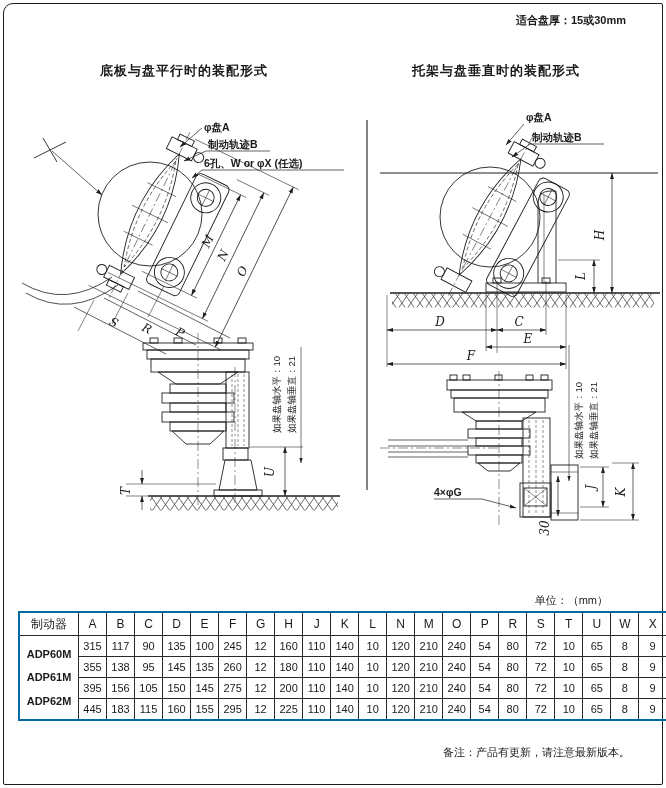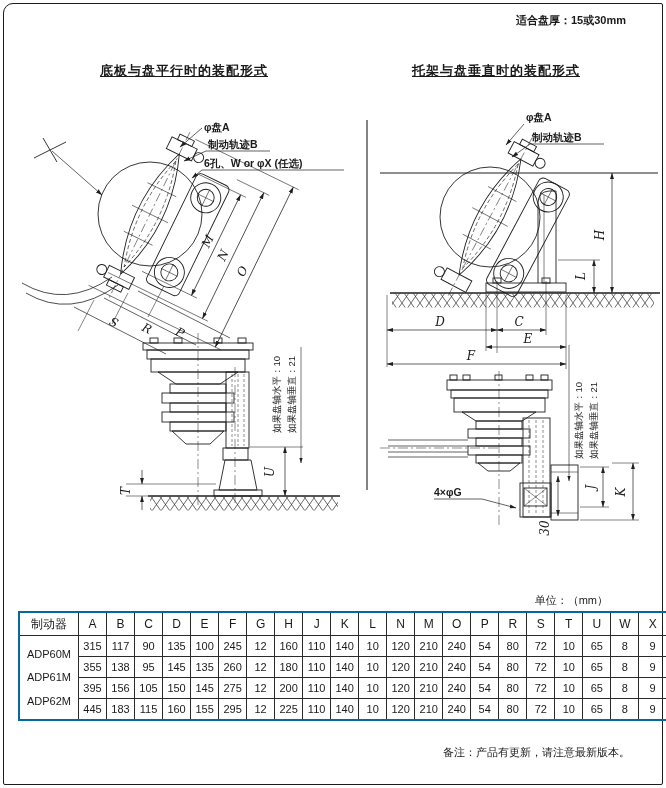--- a/index.html
+++ b/index.html
@@ -1,38 +1,38 @@
 <!DOCTYPE html>
 <html><head>
 <meta charset="utf-8">
 <style>
   html,body{margin:0;padding:0;background:#ffffff;}
   .page{position:relative;width:666px;height:788px;background:#fff;overflow:hidden;
         font-family:"Liberation Sans","DejaVu Sans",sans-serif;color:#1a1a1a;}
   .frame{position:absolute;inset:3px;border:1.6px solid #1c1c1c;border-radius:10px 2px 2px 2px;pointer-events:none;}
   .thickness-note{position:absolute;top:13px;right:40px;font-size:11px;font-weight:bold;}
-  .fig-title{position:absolute;top:62px;font-size:13px;font-weight:bold;letter-spacing:1px;text-decoration:underline;}
+  .fig-title{position:absolute;top:62px;font-size:13px;font-weight:bold;letter-spacing:1px;}
   .fig-title.left{left:8px;width:352px;text-align:center;}
   .fig-title.right{left:366px;width:260px;text-align:center;}
   svg{position:absolute;}
   svg text{font-family:"Liberation Sans","DejaVu Sans",sans-serif;fill:#1a1a1a;stroke:none;}
   .cad-label{font-size:10.5px;font-weight:bold;}
   .cad-note{font-size:9.5px;}
   .dim-letter{font-family:"DejaVu Serif","Liberation Serif",serif;font-style:italic;font-size:12px;}
   .consult-row{position:absolute;left:22px;top:585px;font-size:13px;font-weight:bold;letter-spacing:1px;}
   .unit-note{position:absolute;top:593px;right:58px;font-size:11px;font-weight:normal;}
   .spec-table{position:absolute;left:18px;top:611px;width:650px;border-collapse:collapse;
               table-layout:fixed;border:2px solid #0369a1;}
   .spec-table th,.spec-table td{border:1px solid #2a2a2a;text-align:center;vertical-align:middle;
               font-weight:normal;padding:0;}
   .spec-table thead th{height:22px;font-size:12px;}
   .spec-table tbody td{height:20px;font-size:11px;}
   .spec-table .model-h{width:58px;font-size:12px;}
   .model-cell{padding:0;}
-  .model-cell .stack{display:flex;flex-direction:column;justify-content:space-evenly;height:100%;}
+  .model-cell .stack{display:flex;flex-direction:column;justify-content:space-evenly;height:100%;font-weight:bold;}
   .model-cell .stack div{font-size:11px;line-height:1;}
   .footer-note{position:absolute;top:745px;right:36px;font-size:11px;}
 </style>
 </head>
 <body>
 
 <div class="page">
   <div class="frame"></div>
 
   <div class="thickness-note">适合盘厚：15或30mm</div>

